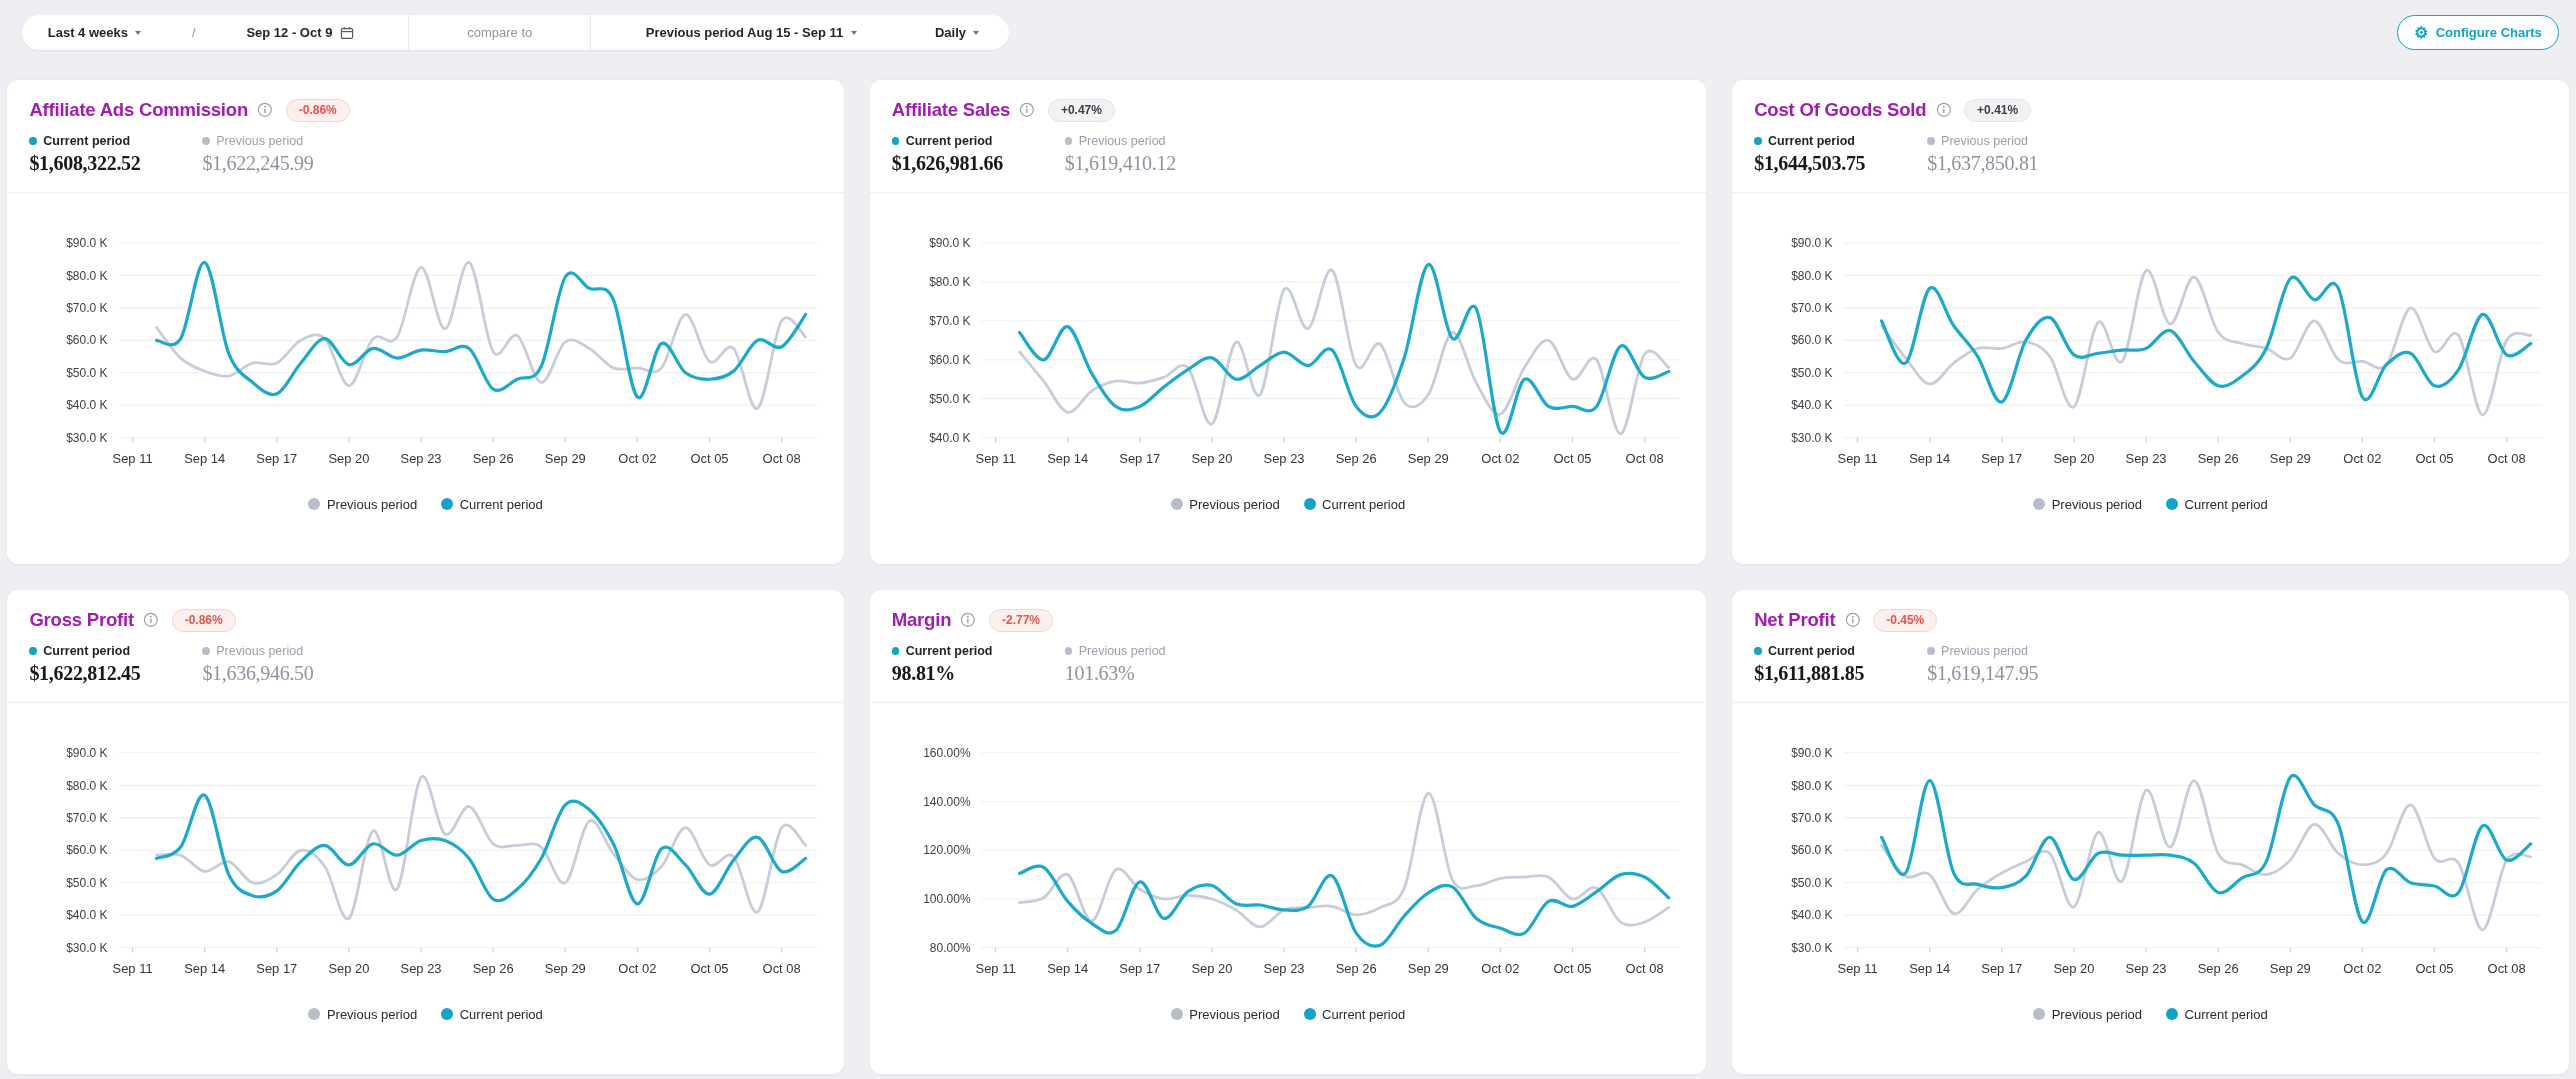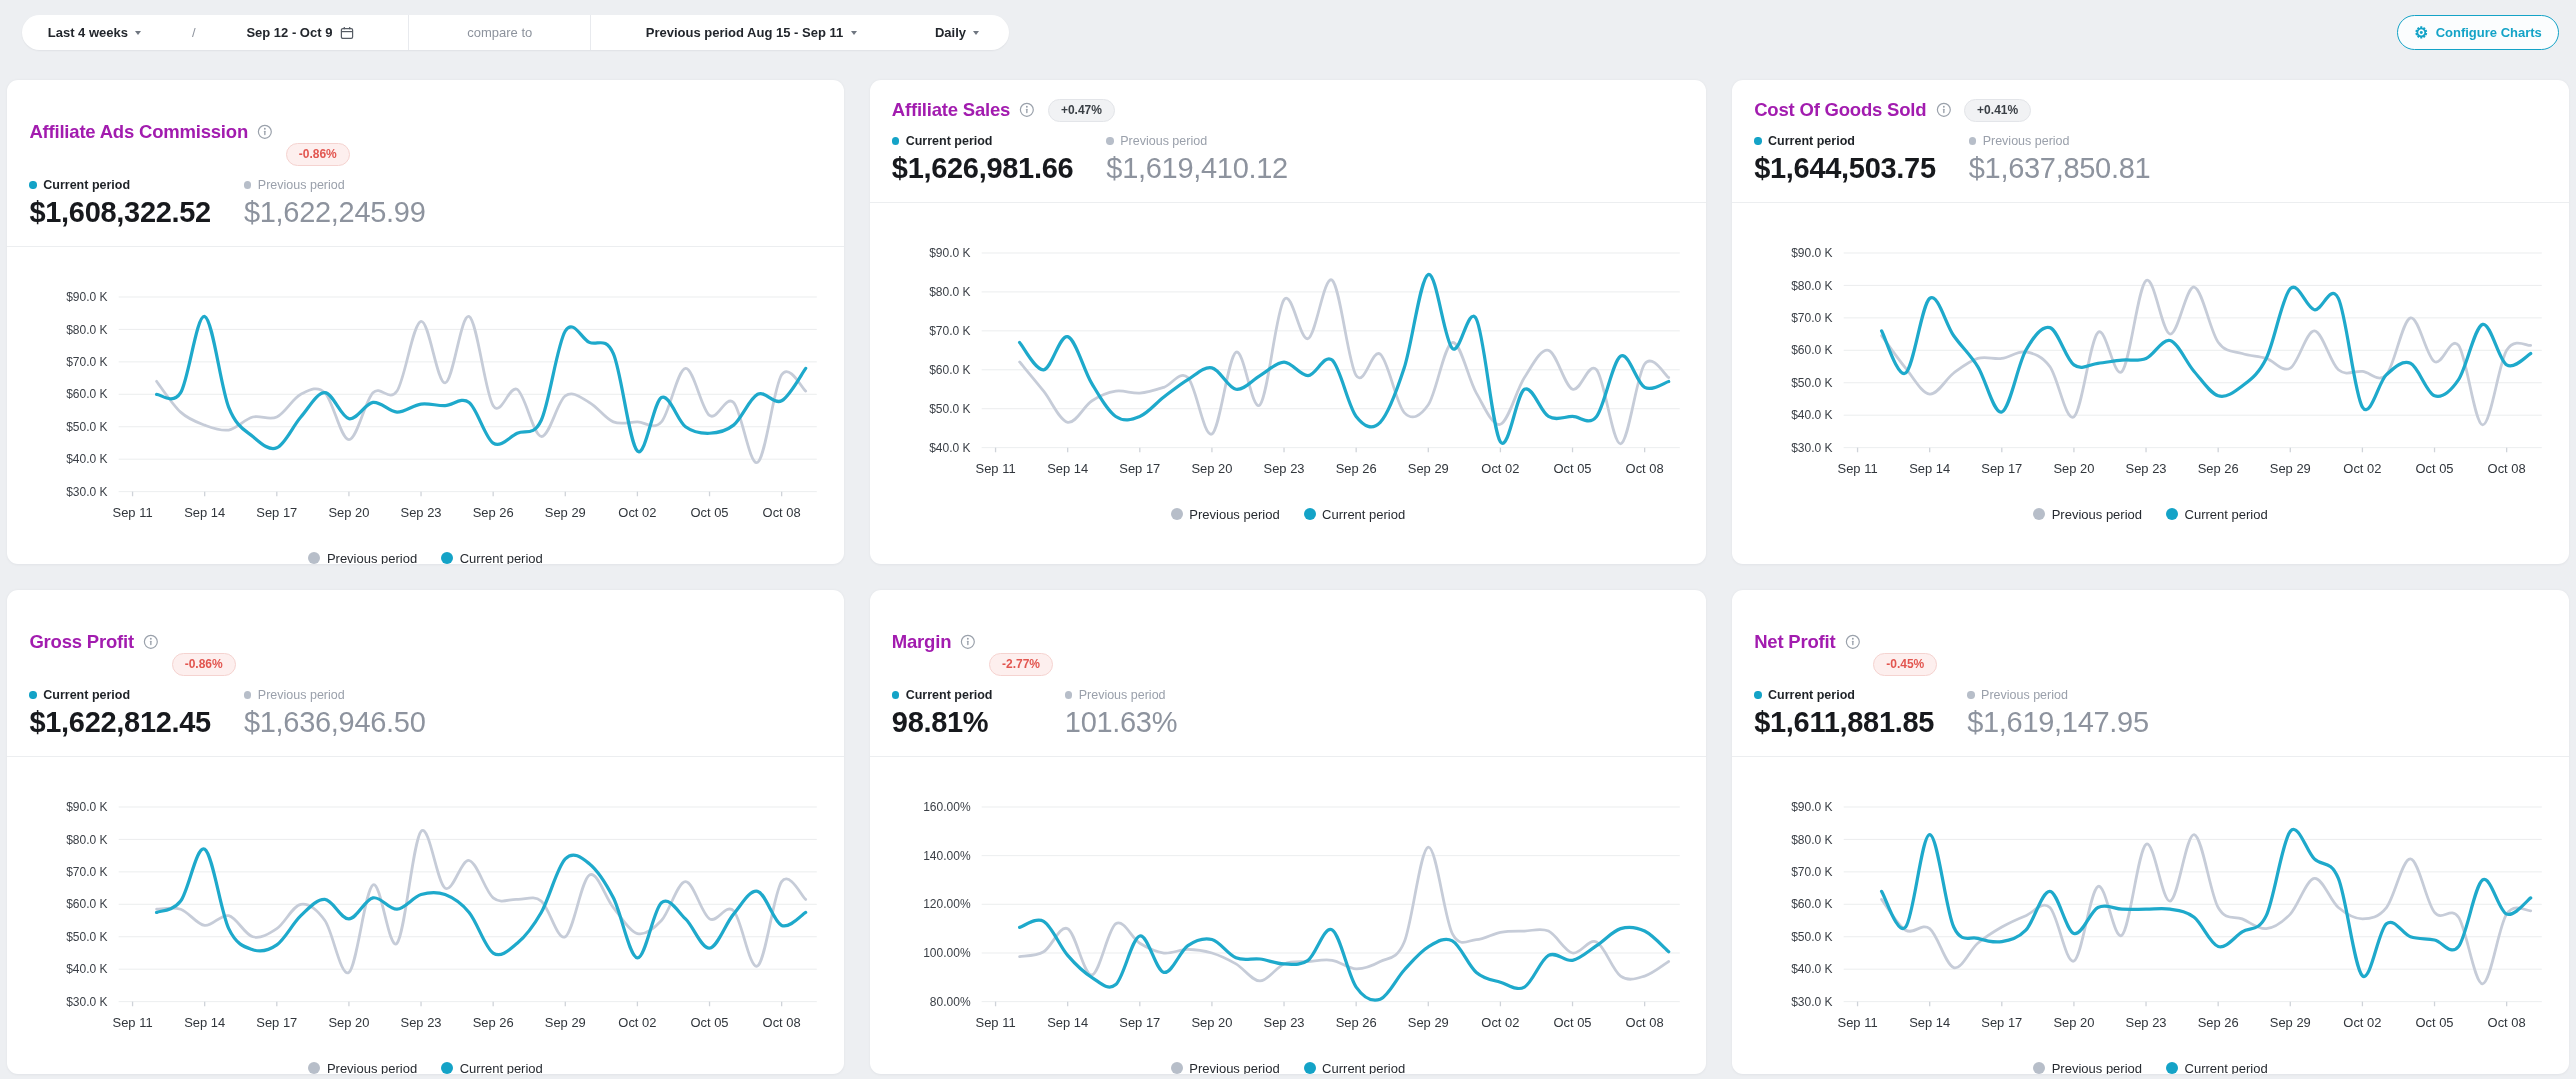--- a/index.html
+++ b/index.html
@@ -23,33 +23,33 @@
                font-family:inherit; font-size:13px; font-weight:700; color:#14a3c7; }
   .gear { font-size:15.7px; line-height:1; color:#14a3c7; }
 
   
   .grid { margin:30px 7.4px 0 7.4px; display:grid; grid-template-columns:repeat(3,1fr); grid-auto-rows:484px; gap:26px; }
   .card { background:#fff; border-radius:11px; box-shadow:0 0.9px 2.8px rgba(16,24,40,.05); overflow:hidden; }
 
   .card-head { display:flex; align-items:center; gap:9.2px; padding:18.5px 22px 0 22px; }
   .title { font-size:18.5px; font-weight:700; color:#a21caf; letter-spacing:-0.2px; }
   .badge { font-size:12px; font-weight:700; padding:3.7px 12px; border-radius:923px; margin-left:3.7px; }
-  .badge.negative { color:#e25650; background:#fdefee; border:0.9px solid #f5d3d0;margin-top:44px; }
+  .badge.negative { color:#e25650; background:#fdefee; border:0.9px solid #f5d3d0; }
   .badge.neutral  { color:#3a3f45; background:#f1f2f4; border:0.9px solid #e3e5e9; }
 
   .stats { display:flex; gap:33px; padding:0 22px; margin-top:12px; }
   .stat  { display:flex; flex-direction:column; gap:4.6px; }
   .stat.current { min-width:140px; }
   .stat-label { display:flex; align-items:center; gap:6.5px; font-size:12.5px; }
   .stat-label.cur  { color:#1e2227; font-weight:700; }
   .stat-label.prev { color:#9aa0ab; font-weight:500; }
   .dot { width:7.4px; height:7.4px; border-radius:50%; display:inline-block; }
   .dot.cur  { background:#14a3c7; }
   .dot.prev { background:#b7bec9; }
-  .stat-value { font-size:29px; letter-spacing:-0.3px; }
+  .stat-value { font-size:20px; letter-spacing:-0.3px;font-family:Liberation Serif, serif; }
   .stat-value.cur  { color:#17191d; font-weight:700; }
   .stat-value.prev { color:#8d939e; font-weight:500; }
 
   .divider { height:0.9px; background:#eceef0; margin-top:16.6px; }
 
   .chart-box { padding:0 22px; margin-top:14px; }
   .chart-box svg { display:block; width:100%; height:286px; }
   .grid-line { stroke:#e9ebed; stroke-width:1; }
   .tick-mark { stroke:#cfd3d9; stroke-width:1.4; }
   .y-label { font-size:13px; fill:#3a3f46; }

